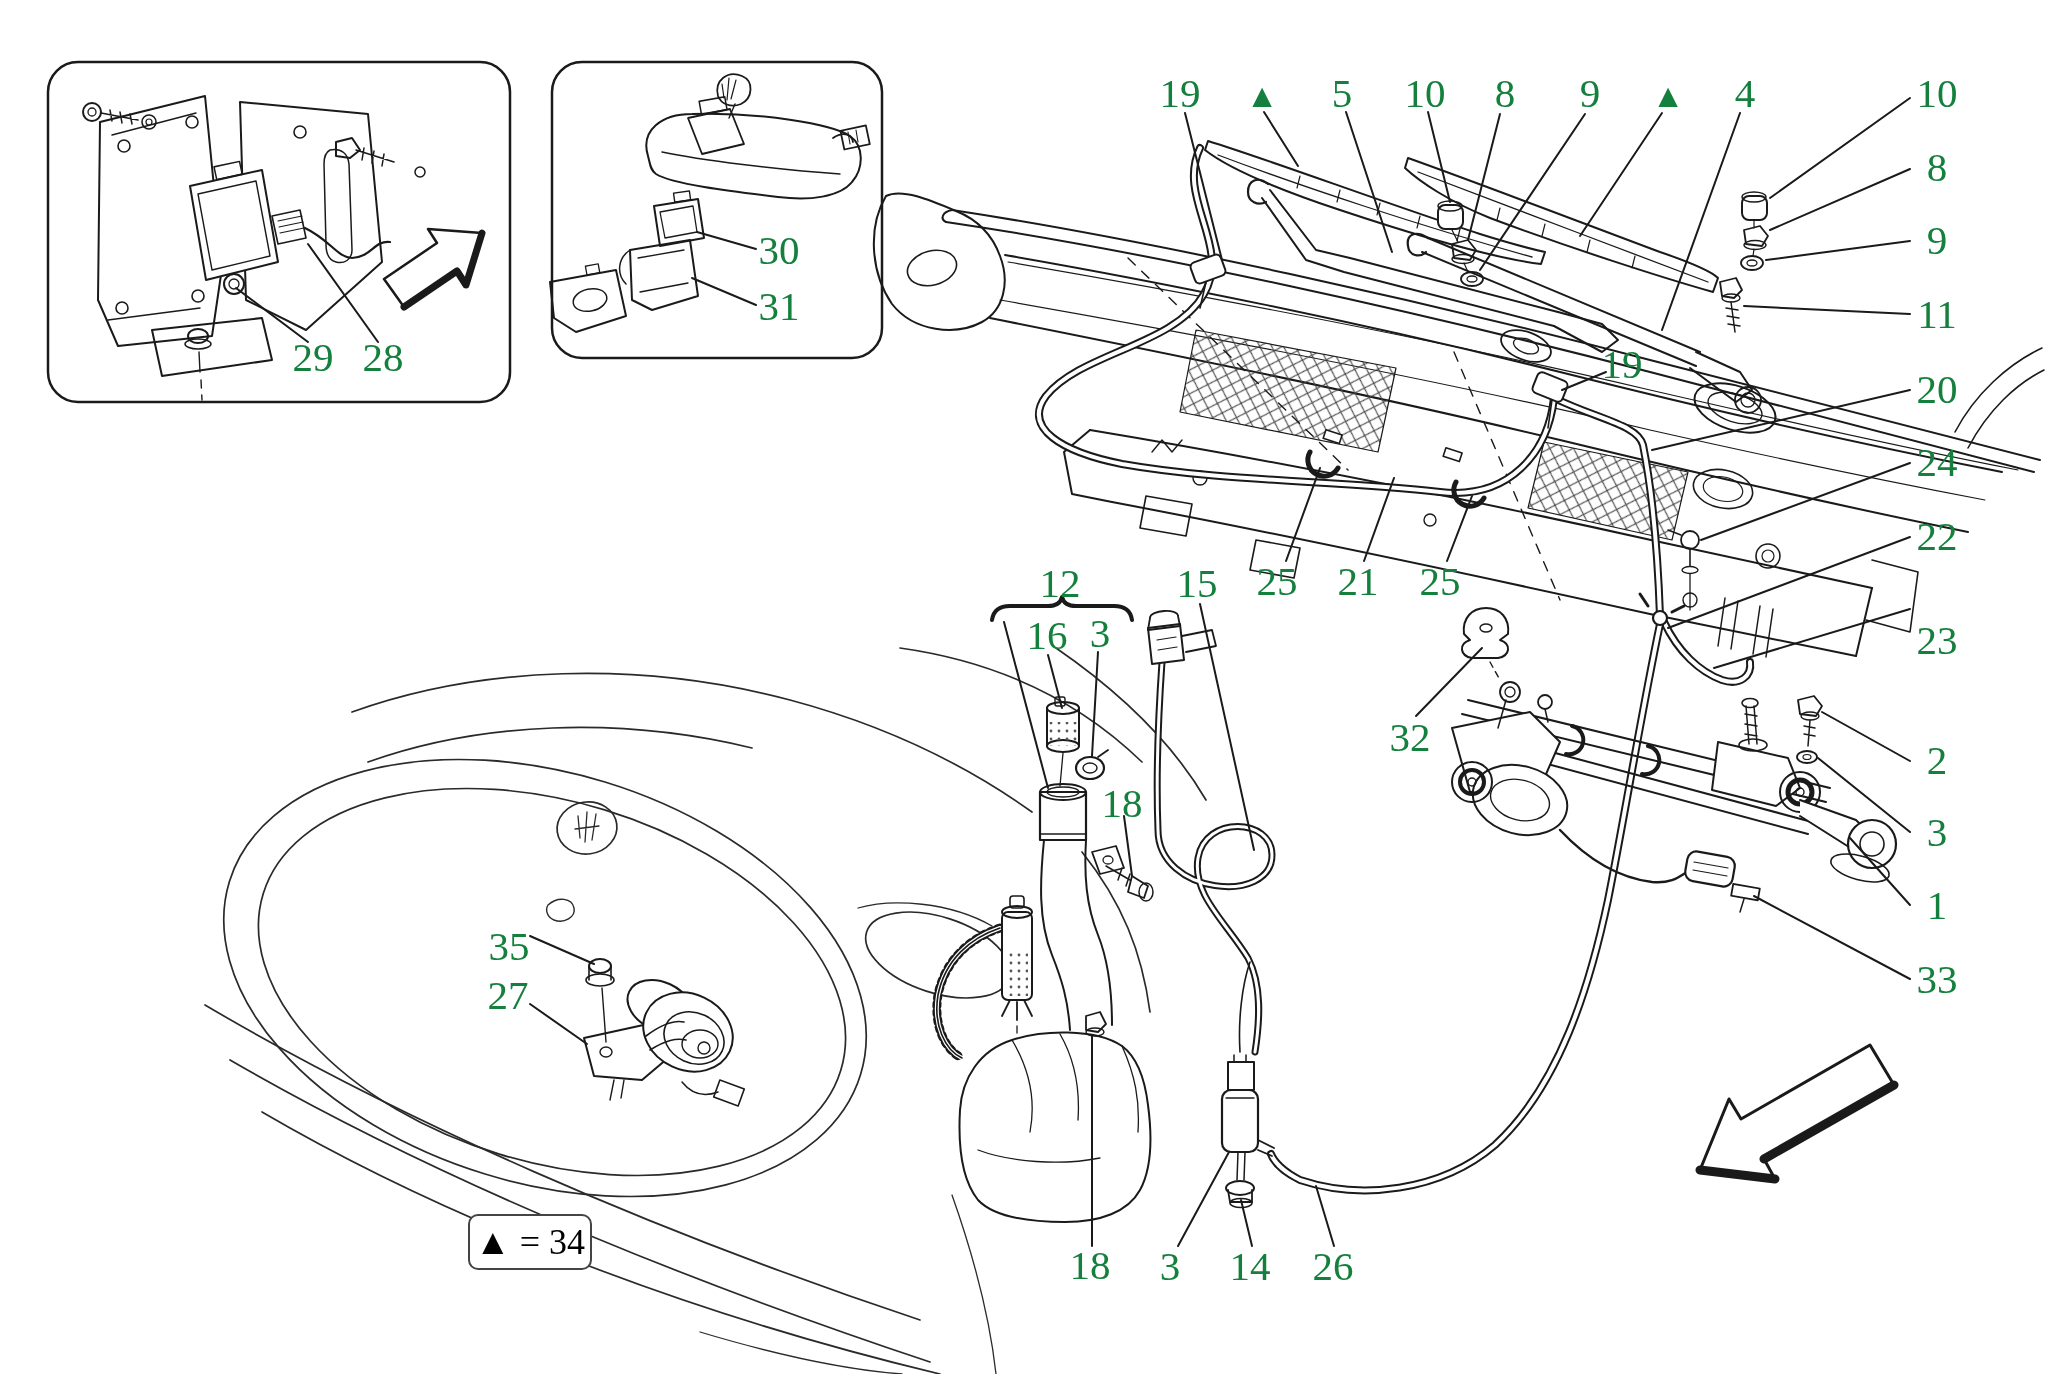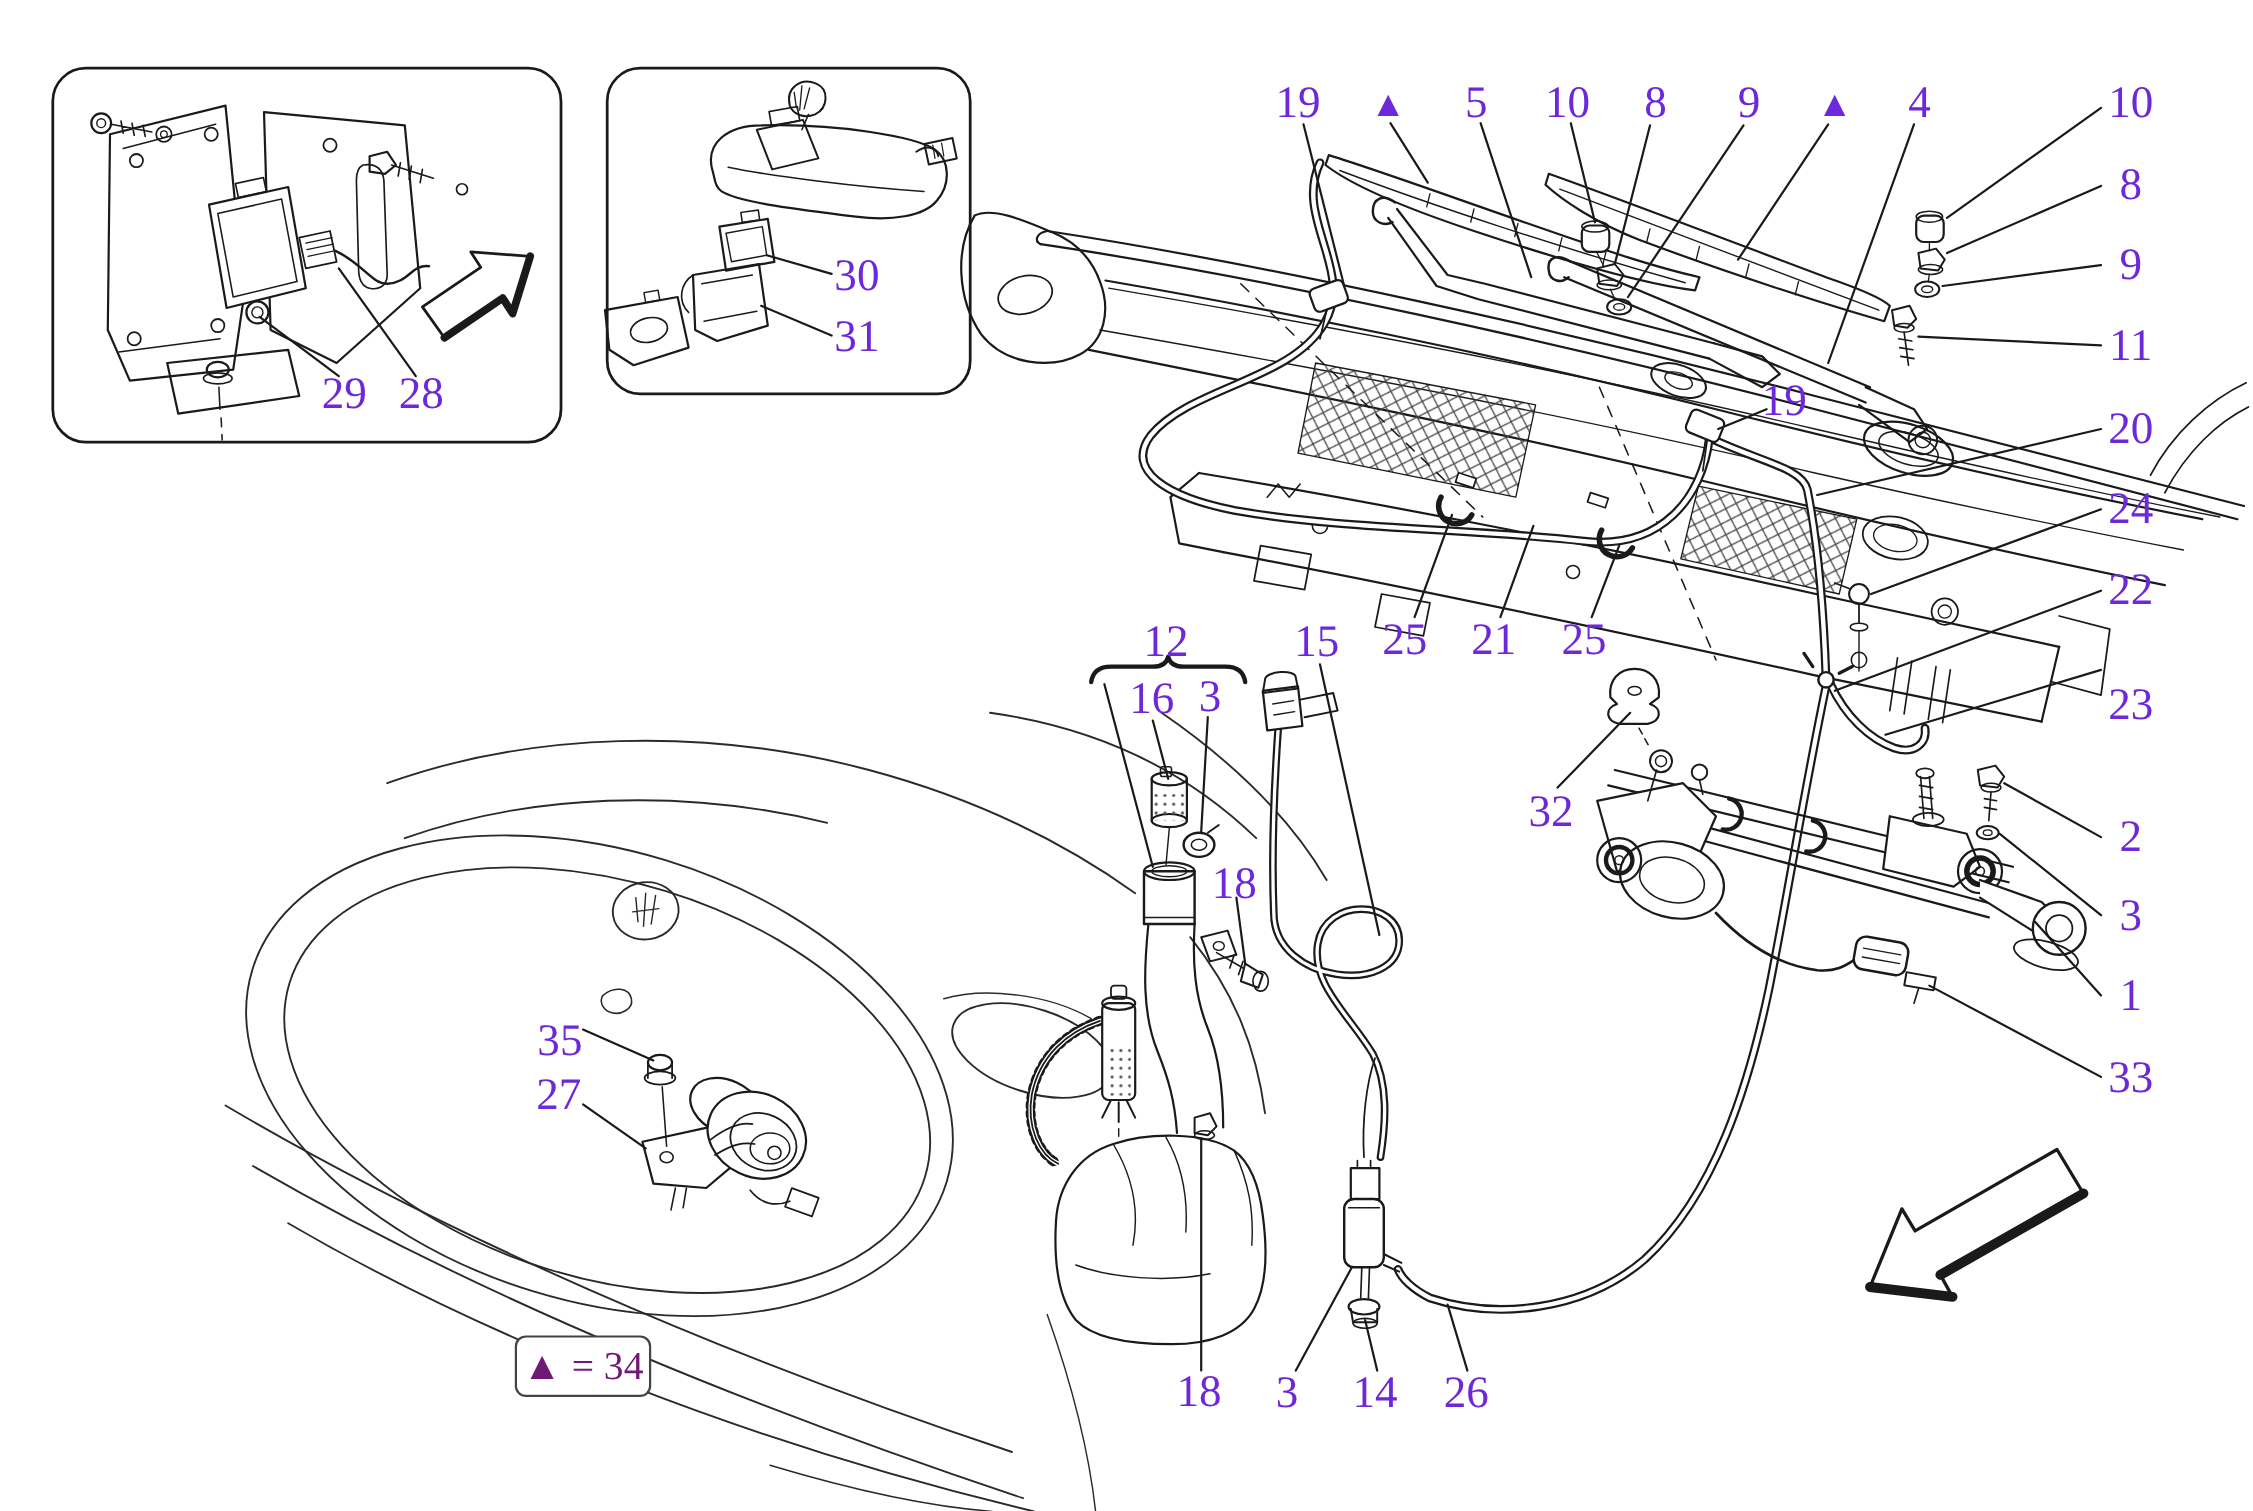--- a/index.html
+++ b/index.html
@@ -1,25 +1,25 @@
 <!DOCTYPE html>
 <html><head>
 <meta charset="utf-8">
 <style>
   html,body{margin:0;padding:0;background:#fff;}
   .stage{position:relative;width:2048px;height:1374px;background:#ffffff;overflow:hidden;
          font-family:"Liberation Serif", serif;}
   .stage svg{position:absolute;left:0;top:0;}
   .label-layer{position:absolute;left:0;top:0;width:100%;height:100%;}
-  .part-label{position:absolute;transform:translate(-50%,-50%);font-size:41px;color:#6d28d9;
+  .part-label{position:absolute;transform:translate(-50%,-50%);font-size:41px;color:#15803d;
               line-height:1;white-space:nowrap;}
   .part-label.tri{font-size:33px;}
   .legend-box{position:absolute;left:468px;top:1214px;width:120px;height:52px;
               border:2.5px solid #444;border-radius:10px;display:flex;align-items:center;
-              justify-content:center;font-size:36px;color:#701a75;background:#fff;}
+              justify-content:center;font-size:36px;color:#000000;background:#fff;}
 </style>
 </head>
 <body>
 
 <div class="stage">
 
 <svg width="2048" height="1374" viewBox="0 0 2048 1374">
   <defs>
     <pattern id="xh" patternUnits="userSpaceOnUse" width="15" height="15" patternTransform="rotate(18)">
       <path d="M0,0 L15,15 M15,0 L0,15" stroke="#444" stroke-width="1.1" fill="none"></path>

